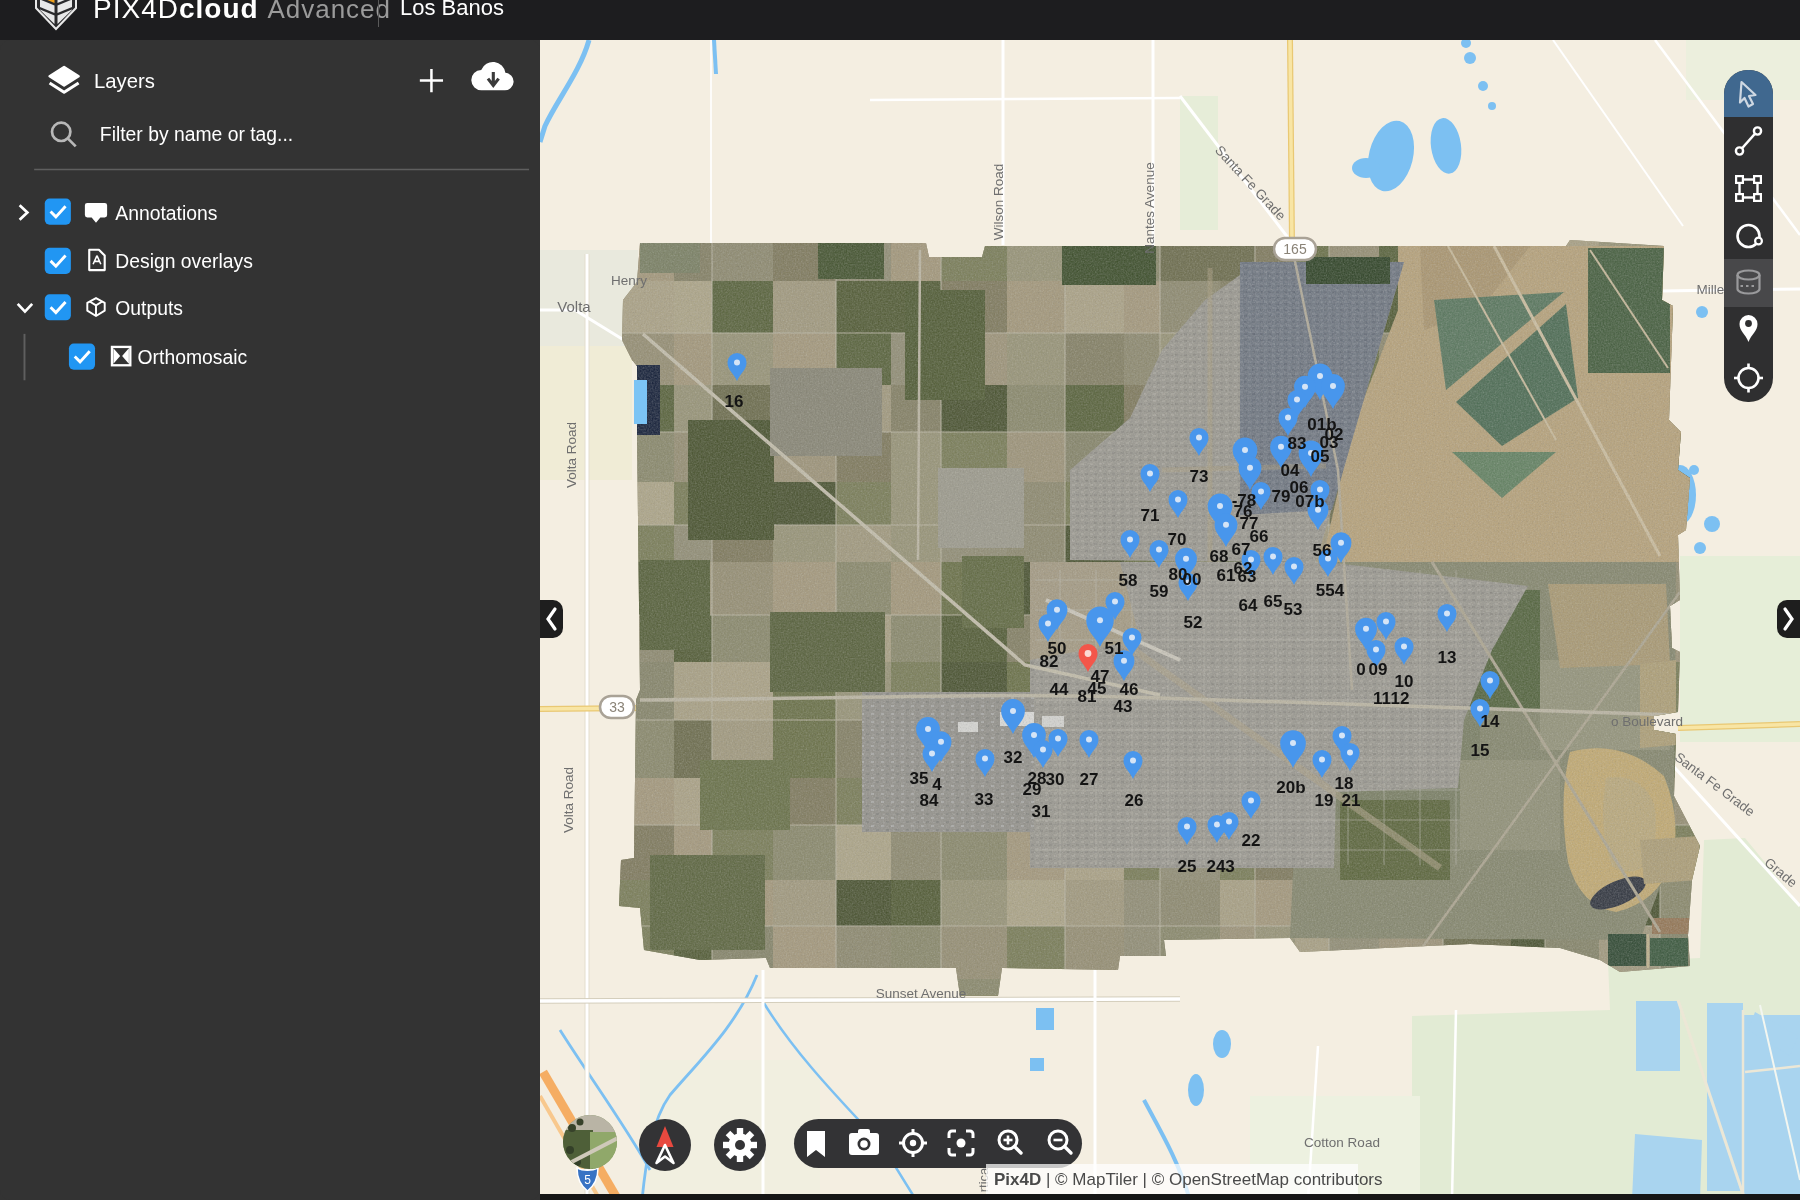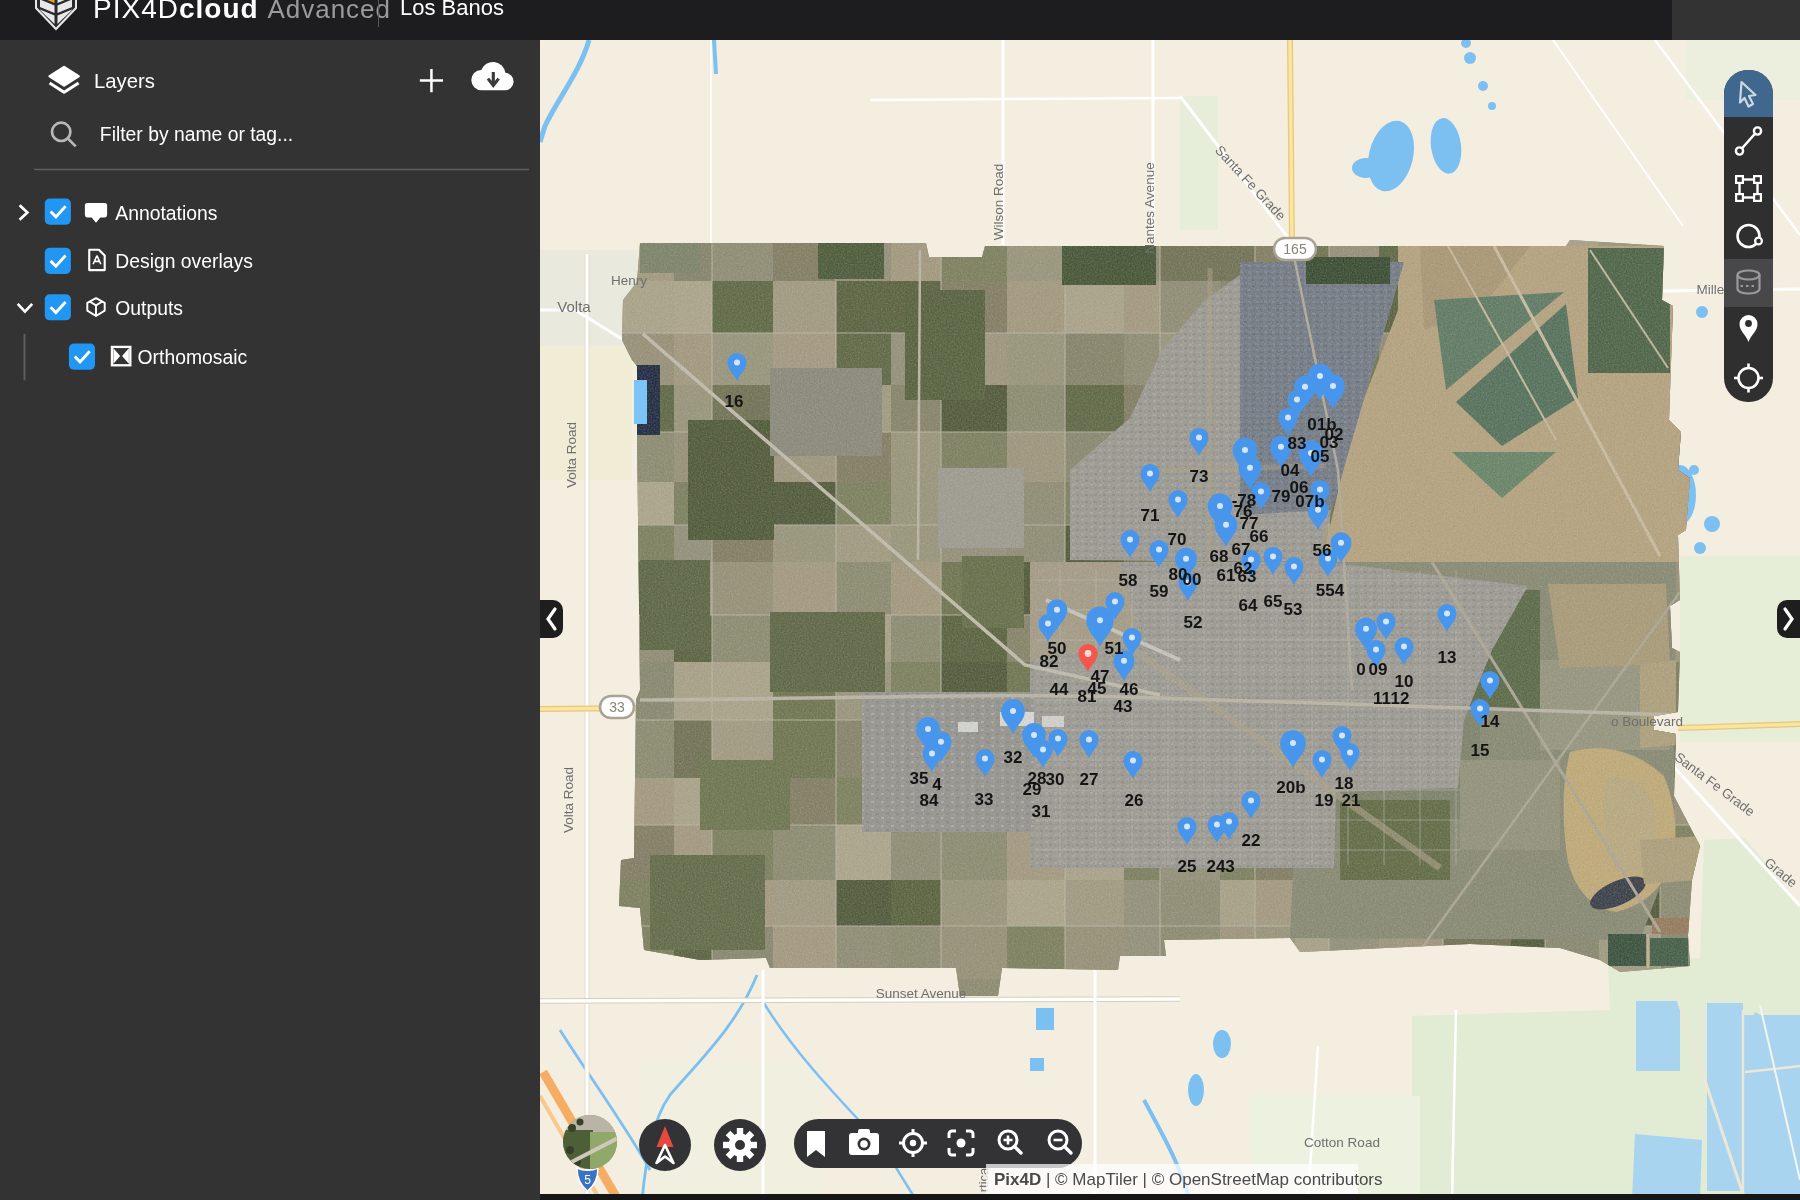--- a/index.html
+++ b/index.html
@@ -1,16 +1,16 @@
 <!DOCTYPE html>
 <html><head><meta charset="utf-8"><style>
 
 html,body{margin:0;padding:0;width:1800px;height:1200px;overflow:hidden;background:#333;}
 *{box-sizing:border-box;font-family:"Liberation Sans",sans-serif;}
-#topbar{position:absolute;left:0;top:0;width:1672px;height:40px;background:#1d1d1f;z-index:5;}
+#topbar{position:absolute;left:0;top:0;width:1800px;height:40px;background:#1d1d1f;z-index:5;}
 #brand{position:absolute;left:93px;top:-7px;font-size:28px;color:#ffffff;letter-spacing:1px;font-weight:400;}
 #brand b{font-weight:700;}
 #brand span{color:#9b9b9b;font-size:26px;}
 #tdiv{position:absolute;left:378px;top:0;width:1px;height:27px;background:#5a5a5a;}
 #proj{position:absolute;left:400px;top:-5px;font-size:22px;color:#ffffff;}
 #sidebar{position:absolute;left:0;top:40px;width:540px;height:1160px;background:#333333;z-index:4;border-radius:10px;}
 .s21{font-size:21px;fill:#ffffff;}
 .s20{font-size:20px;fill:#ffffff;}
 #map{position:absolute;left:540px;top:40px;width:1260px;height:1160px;}
 .plab{font-size:17px;font-weight:700;fill:#141414;text-anchor:middle;}

